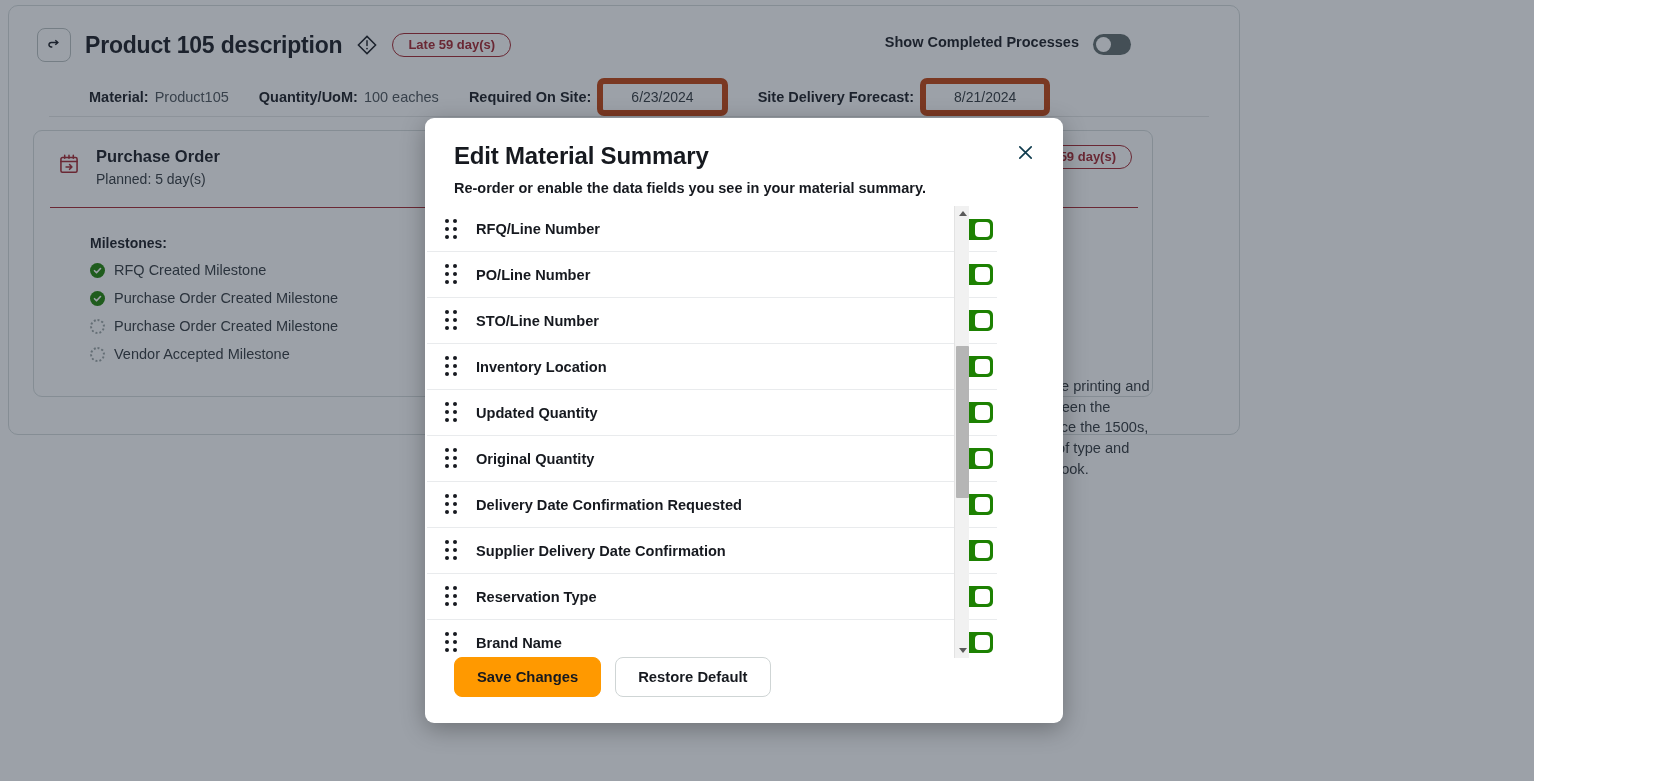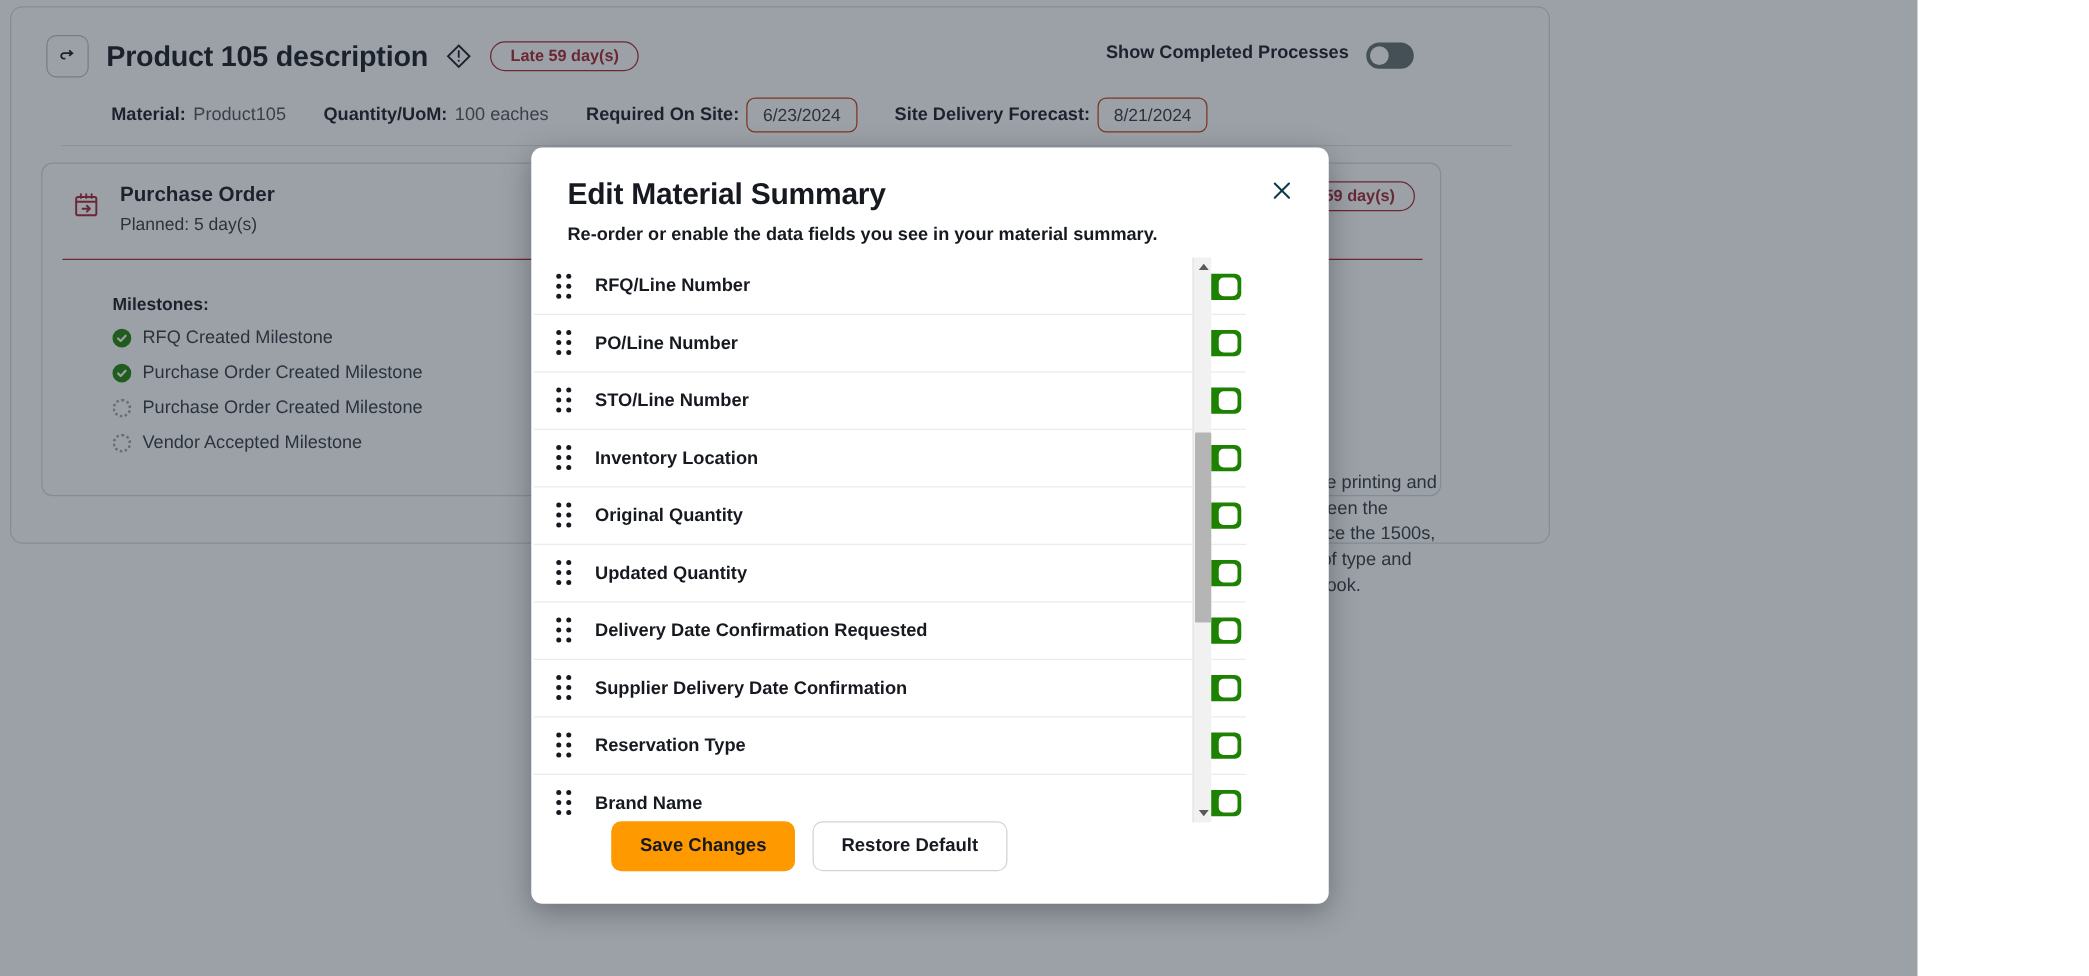--- a/index.html
+++ b/index.html
@@ -42,21 +42,21 @@
   }
 
   .hdr-row2 {
     position:absolute; left: 80px; top: 72px; display:flex; align-items:center; gap: 0px;
     font-size: 14.5px; color:#16191f;
   }
   .meta { margin-right: 30px; display:flex; align-items:center; gap:6px; white-space:nowrap; }
   .meta b { font-weight:700; }
   .meta span.val { color:#4a5157; }
   .date-box {
-    border:1px solid #c2410c; border-radius:7px; padding: 5px 12px;
+    border:6px solid #c2410c; border-radius:7px; padding: 5px 28px;
     font-size: 14px; color:#31373c; background:#fff;
   }
 
   .toggle-area {
     position:absolute; right: 108px; top: 28px; display:flex; align-items:flex-start; gap:14px;
   }
   .toggle-label { font-size: 14.5px; font-weight:700; color:#16191f; }
   .switch-off {
     width: 38px; height: 21px; border-radius: 11px; background:#5f6b6b; position:relative;
   }
@@ -127,21 +127,21 @@
 
   
   .sbar { position:absolute; left: 529px; top: 0px; width: 15px; height: 452px; background:#f1f1f1; border-left:1px solid #e3e3e3; }
   .sb-up, .sb-down { position:absolute; left:0; width:15px; height:15px; display:flex; align-items:center; justify-content:center; }
   .sb-up { top:0; } .sb-down { bottom:0; }
   .sb-arrow { width:0;height:0;border-left:4px solid transparent;border-right:4px solid transparent; }
   .sb-arrow.up { border-bottom:5px solid #5a5a5a; }
   .sb-arrow.down { border-top:5px solid #5a5a5a; }
   .sb-thumb { position:absolute; left:1px; width:13px; top: 140px; height: 152px; background:#b5b5b5; border-radius:1px; }
 
-  .modal-actions { position:absolute; left: 29px; bottom: 26px; display:flex; gap: 14px; margin-left: 35px; }
+  .modal-actions { position:absolute; left: 29px; bottom: 26px; display:flex; gap: 14px; }
   .btn-primary {
     background:#ff9900; color:#16191f; font-weight:700; font-size:14.8px;
     border:1px solid #ff9900; border-radius:8px; padding: 11px 22px; cursor:pointer;
   }
   .btn-secondary {
     background:#fff; color:#16191f; font-weight:700; font-size:14.8px;
     border:1px solid #cfd5d5; border-radius:8px; padding: 11px 22px; cursor:pointer;
   }
 </style>
 </head>
@@ -328,36 +328,36 @@
           <span class="drag">
               <span class="dots">
                 <i></i>
                 <i></i>
                 <i></i>
                 <i></i>
                 <i></i>
                 <i></i>
               </span>
             </span>
+          <span class="row-label">Updated Quantity</span>
+          <span class="switch-on"></span>
+        </div>
+
+        <div class="row">
+          <span class="drag">
+              <span class="dots">
+                <i></i>
+                <i></i>
+                <i></i>
+                <i></i>
+                <i></i>
+                <i></i>
+              </span>
+            </span>
           <span class="row-label">Original Quantity</span>
-          <span class="switch-on"></span>
-        </div>
-
-        <div class="row">
-          <span class="drag">
-              <span class="dots">
-                <i></i>
-                <i></i>
-                <i></i>
-                <i></i>
-                <i></i>
-                <i></i>
-              </span>
-            </span>
-          <span class="row-label">Updated Quantity</span>
           <span class="switch-on"></span>
         </div>
 
         <div class="row">
           <span class="drag">
               <span class="dots">
                 <i></i>
                 <i></i>
                 <i></i>
                 <i></i>

